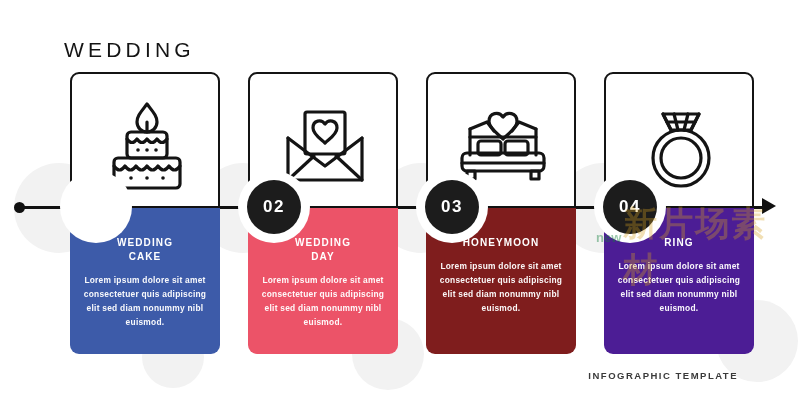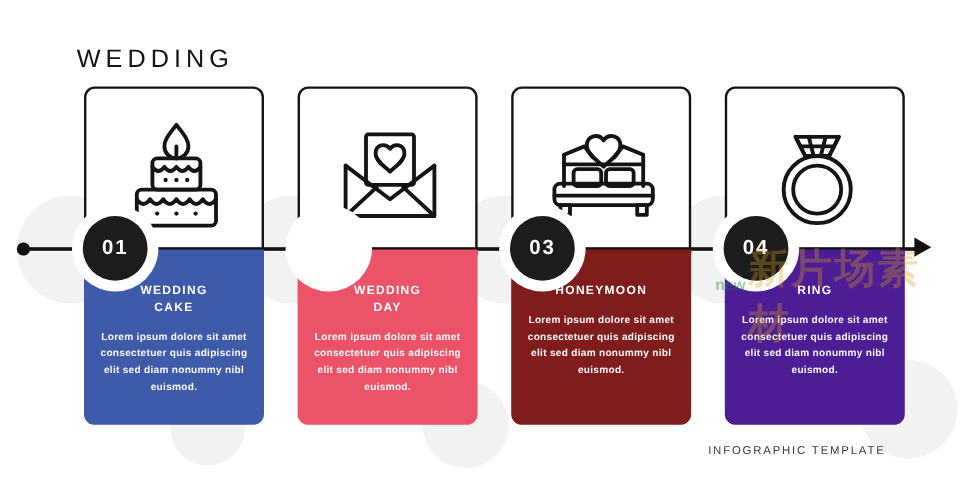--- a/index.html
+++ b/index.html
@@ -91,21 +91,21 @@
   }
   .card-body {
     color: #ffffff; font-size: 8.4px; font-weight: 700;
     letter-spacing: 0.25px; line-height: 14px;
     margin-top: 9px; opacity: 0.97;
   }
 
   
   #footer {
     position: absolute; right: 62px; top: 370px;
-    font-size: 9.5px; font-weight: 400; letter-spacing: 1.5px;
+    font-size: 9.5px; font-weight: 700; letter-spacing: 1.5px;
     color: #3a3a3a; white-space: nowrap; padding-left: 23px;
   }
 
   
   #watermark {
     position: absolute; left: 596px; top: 181px;
     z-index: 6; pointer-events: none;
     display: flex; align-items: center;
     opacity: 0.42;
   }
@@ -155,21 +155,20 @@
           <circle cx="59" cy="80" r="1.8" fill="#141414" stroke="none"></circle>
         </svg>
       </div>
     </div>
     <div class="card" style="background:#3D5BA9;">
       <div class="card-title">WEDDING
 CAKE</div>
       <div class="card-body">Lorem ipsum dolore sit amet consectetuer quis adipiscing elit sed diam nonummy nibl euismod.</div>
     </div>
     <div class="badge-ring"></div>
-    <div class="badge">01</div>
   </div>
 
   <div class="step" style="left:242px;">
     <div class="icon-box">
       <div class="icon-art">
         <svg width="90" height="84" viewBox="0 0 90 84" fill="none" stroke="#141414" stroke-width="3.2" stroke-linejoin="round" stroke-linecap="round">
           <rect x="25" y="8" width="40" height="42" rx="2"></rect>
           <path d="M45 20 c-3.5-5-12-4-12 4 c0 6.5 8.5 11.5 12 15 c3.5-3.5 12-8.5 12-15 c0-8-8.5-9-12-4 Z"></path>
           <path d="M8 34 L45 62 L82 34"></path>
           <path d="M8 34 L8 76 L82 76 L82 34"></path>
@@ -177,20 +176,21 @@
           <path d="M82 76 L56 52"></path>
         </svg>
       </div>
     </div>
     <div class="card" style="background:#EC5368;">
       <div class="card-title">WEDDING
 DAY</div>
       <div class="card-body">Lorem ipsum dolore sit amet consectetuer quis adipiscing elit sed diam nonummy nibl euismod.</div>
     </div>
     <div class="badge-ring"></div>
+    <div class="badge">02</div>
   </div>
 
   <div class="step" style="left:420px;">
     <div class="icon-box">
       <div class="icon-art">
         <svg width="98" height="78" viewBox="0 0 98 78" fill="none" stroke="#141414" stroke-width="3.2" stroke-linejoin="round" stroke-linecap="round">
           <path d="M49 10 c-4-6-14-4.5-14 4.5 c0 7 10 13 14 17.5 c4-4.5 14-10.5 14-17.5 c0-9-10-10.5-14-4.5 Z"></path>
           <path d="M16 22 L33 15 L40 24"></path>
           <path d="M82 22 L65 15 L58 24"></path>
           <path d="M16 22 L16 48"></path>

